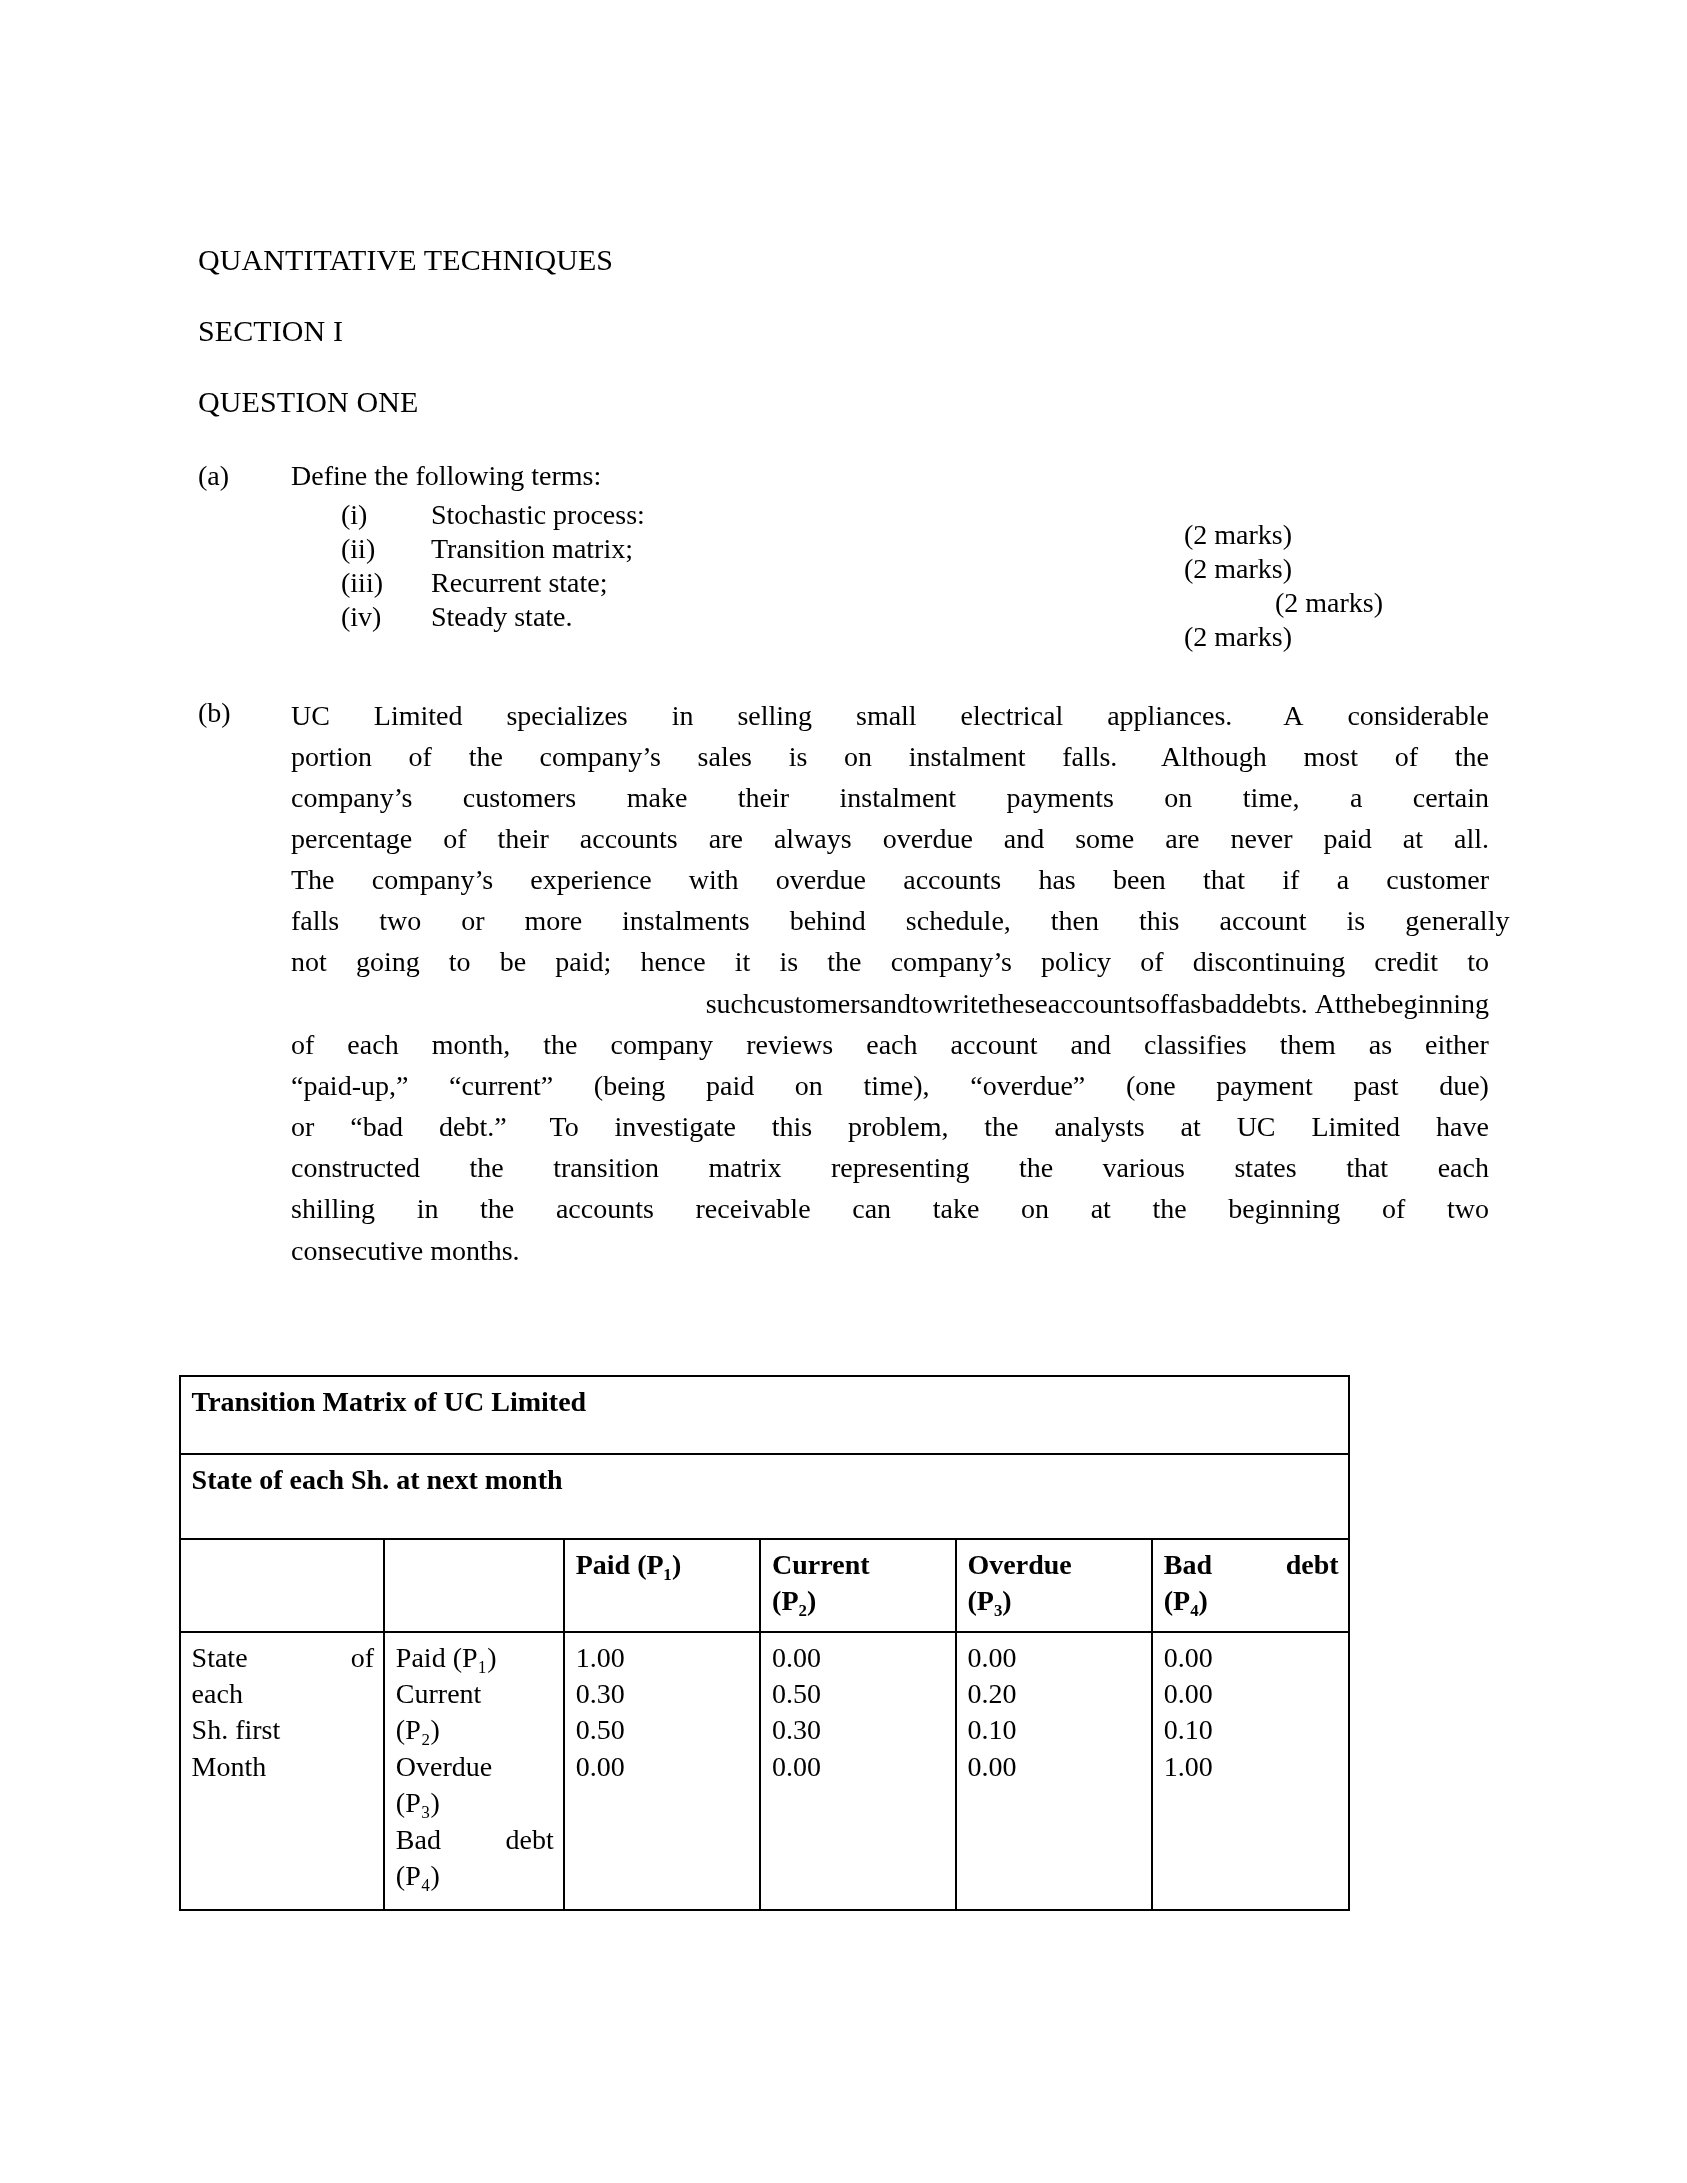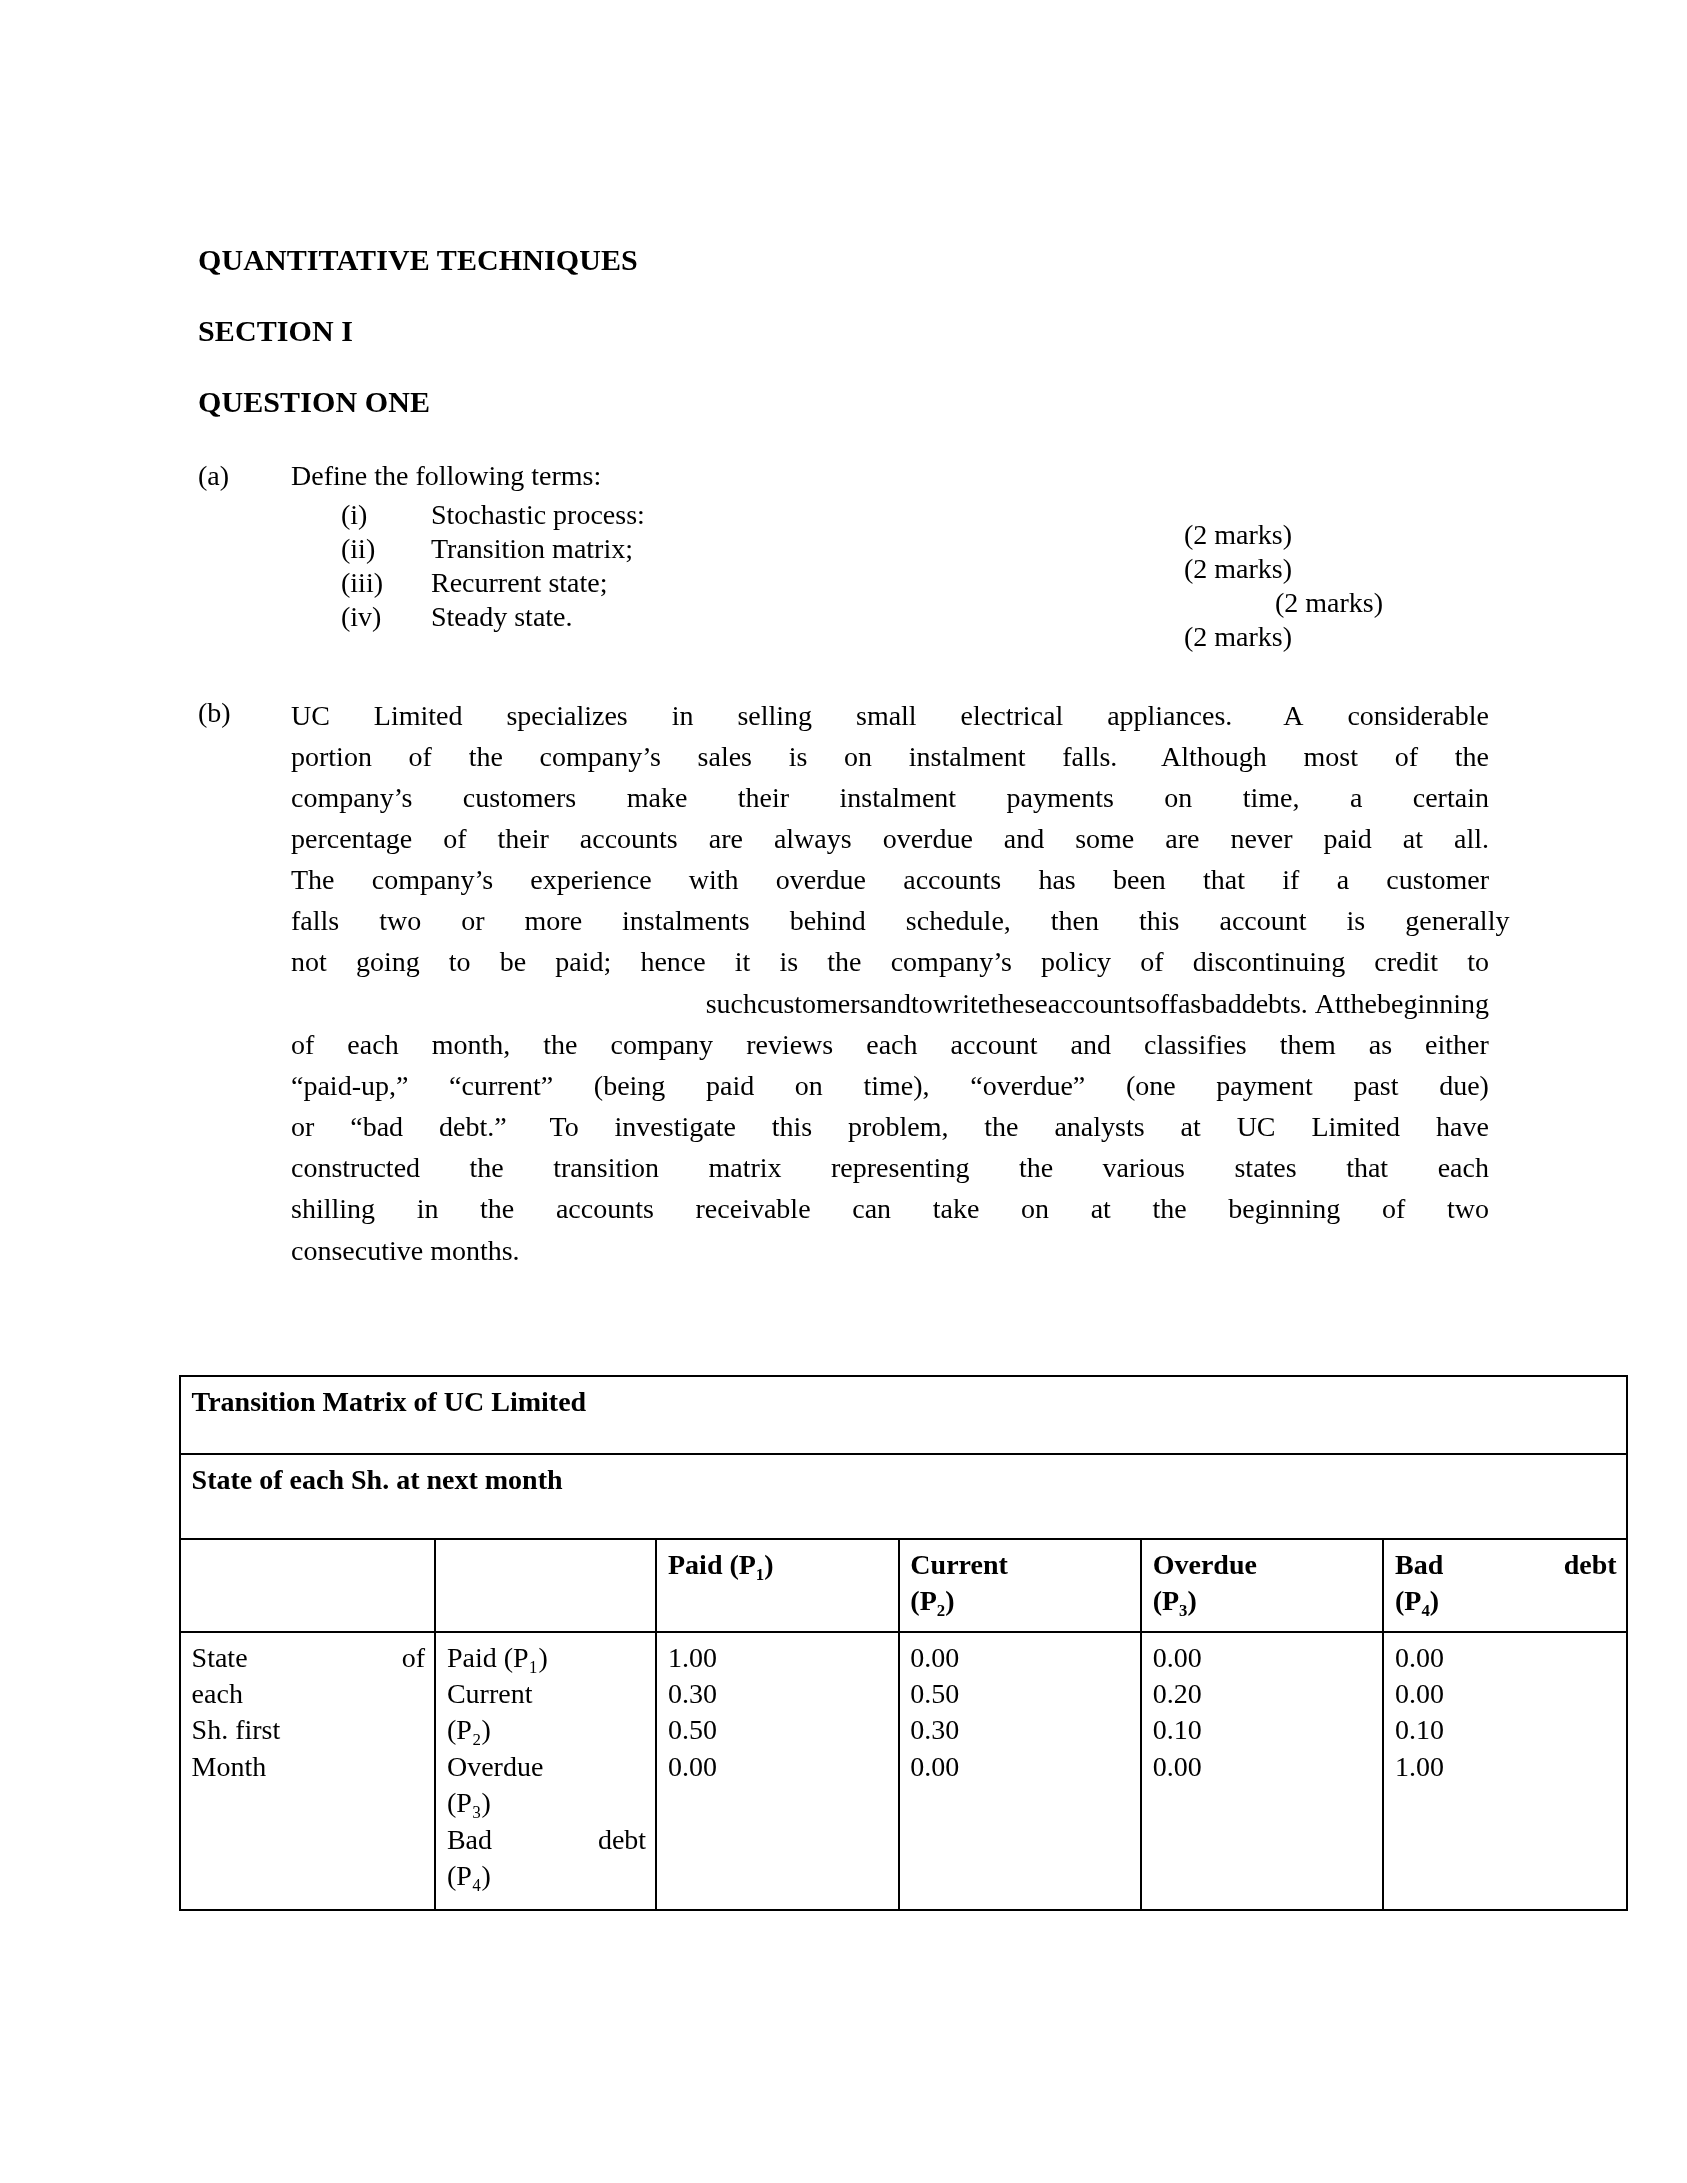--- a/index.html
+++ b/index.html
@@ -20,21 +20,21 @@
     left: 0; top: 0;
     width: 1687px;
     height: 2183px;
     box-sizing: border-box;
     padding: 245px 198px 0 198px;
   }
 
   
   .doc-heading {
     font-size: 30px;
-    font-weight: bold;
+    font-weight: normal;
     line-height: 1.0;
     margin: 0 0 41px 0;
     letter-spacing: 0.1px;
   }
 
   
   .part {
     position: relative;
     margin: 0;
   }
@@ -103,21 +103,21 @@
     display: block;
     text-align: justify;
     white-space: nowrap;
   }
 
   
   .matrix-table {
     position: absolute;
     left: 179px;
     top: 1375px;
-    width: 1449px;
+    width: 1171px;
     border-collapse: collapse;
     font-size: 28px;
     line-height: 1.30;
   }
   .matrix-table td {
     border: 2px solid #000000;
     vertical-align: top;
     padding: 6.6px 9.3px 6.6px 10.6px;
     box-sizing: border-box;
   }

